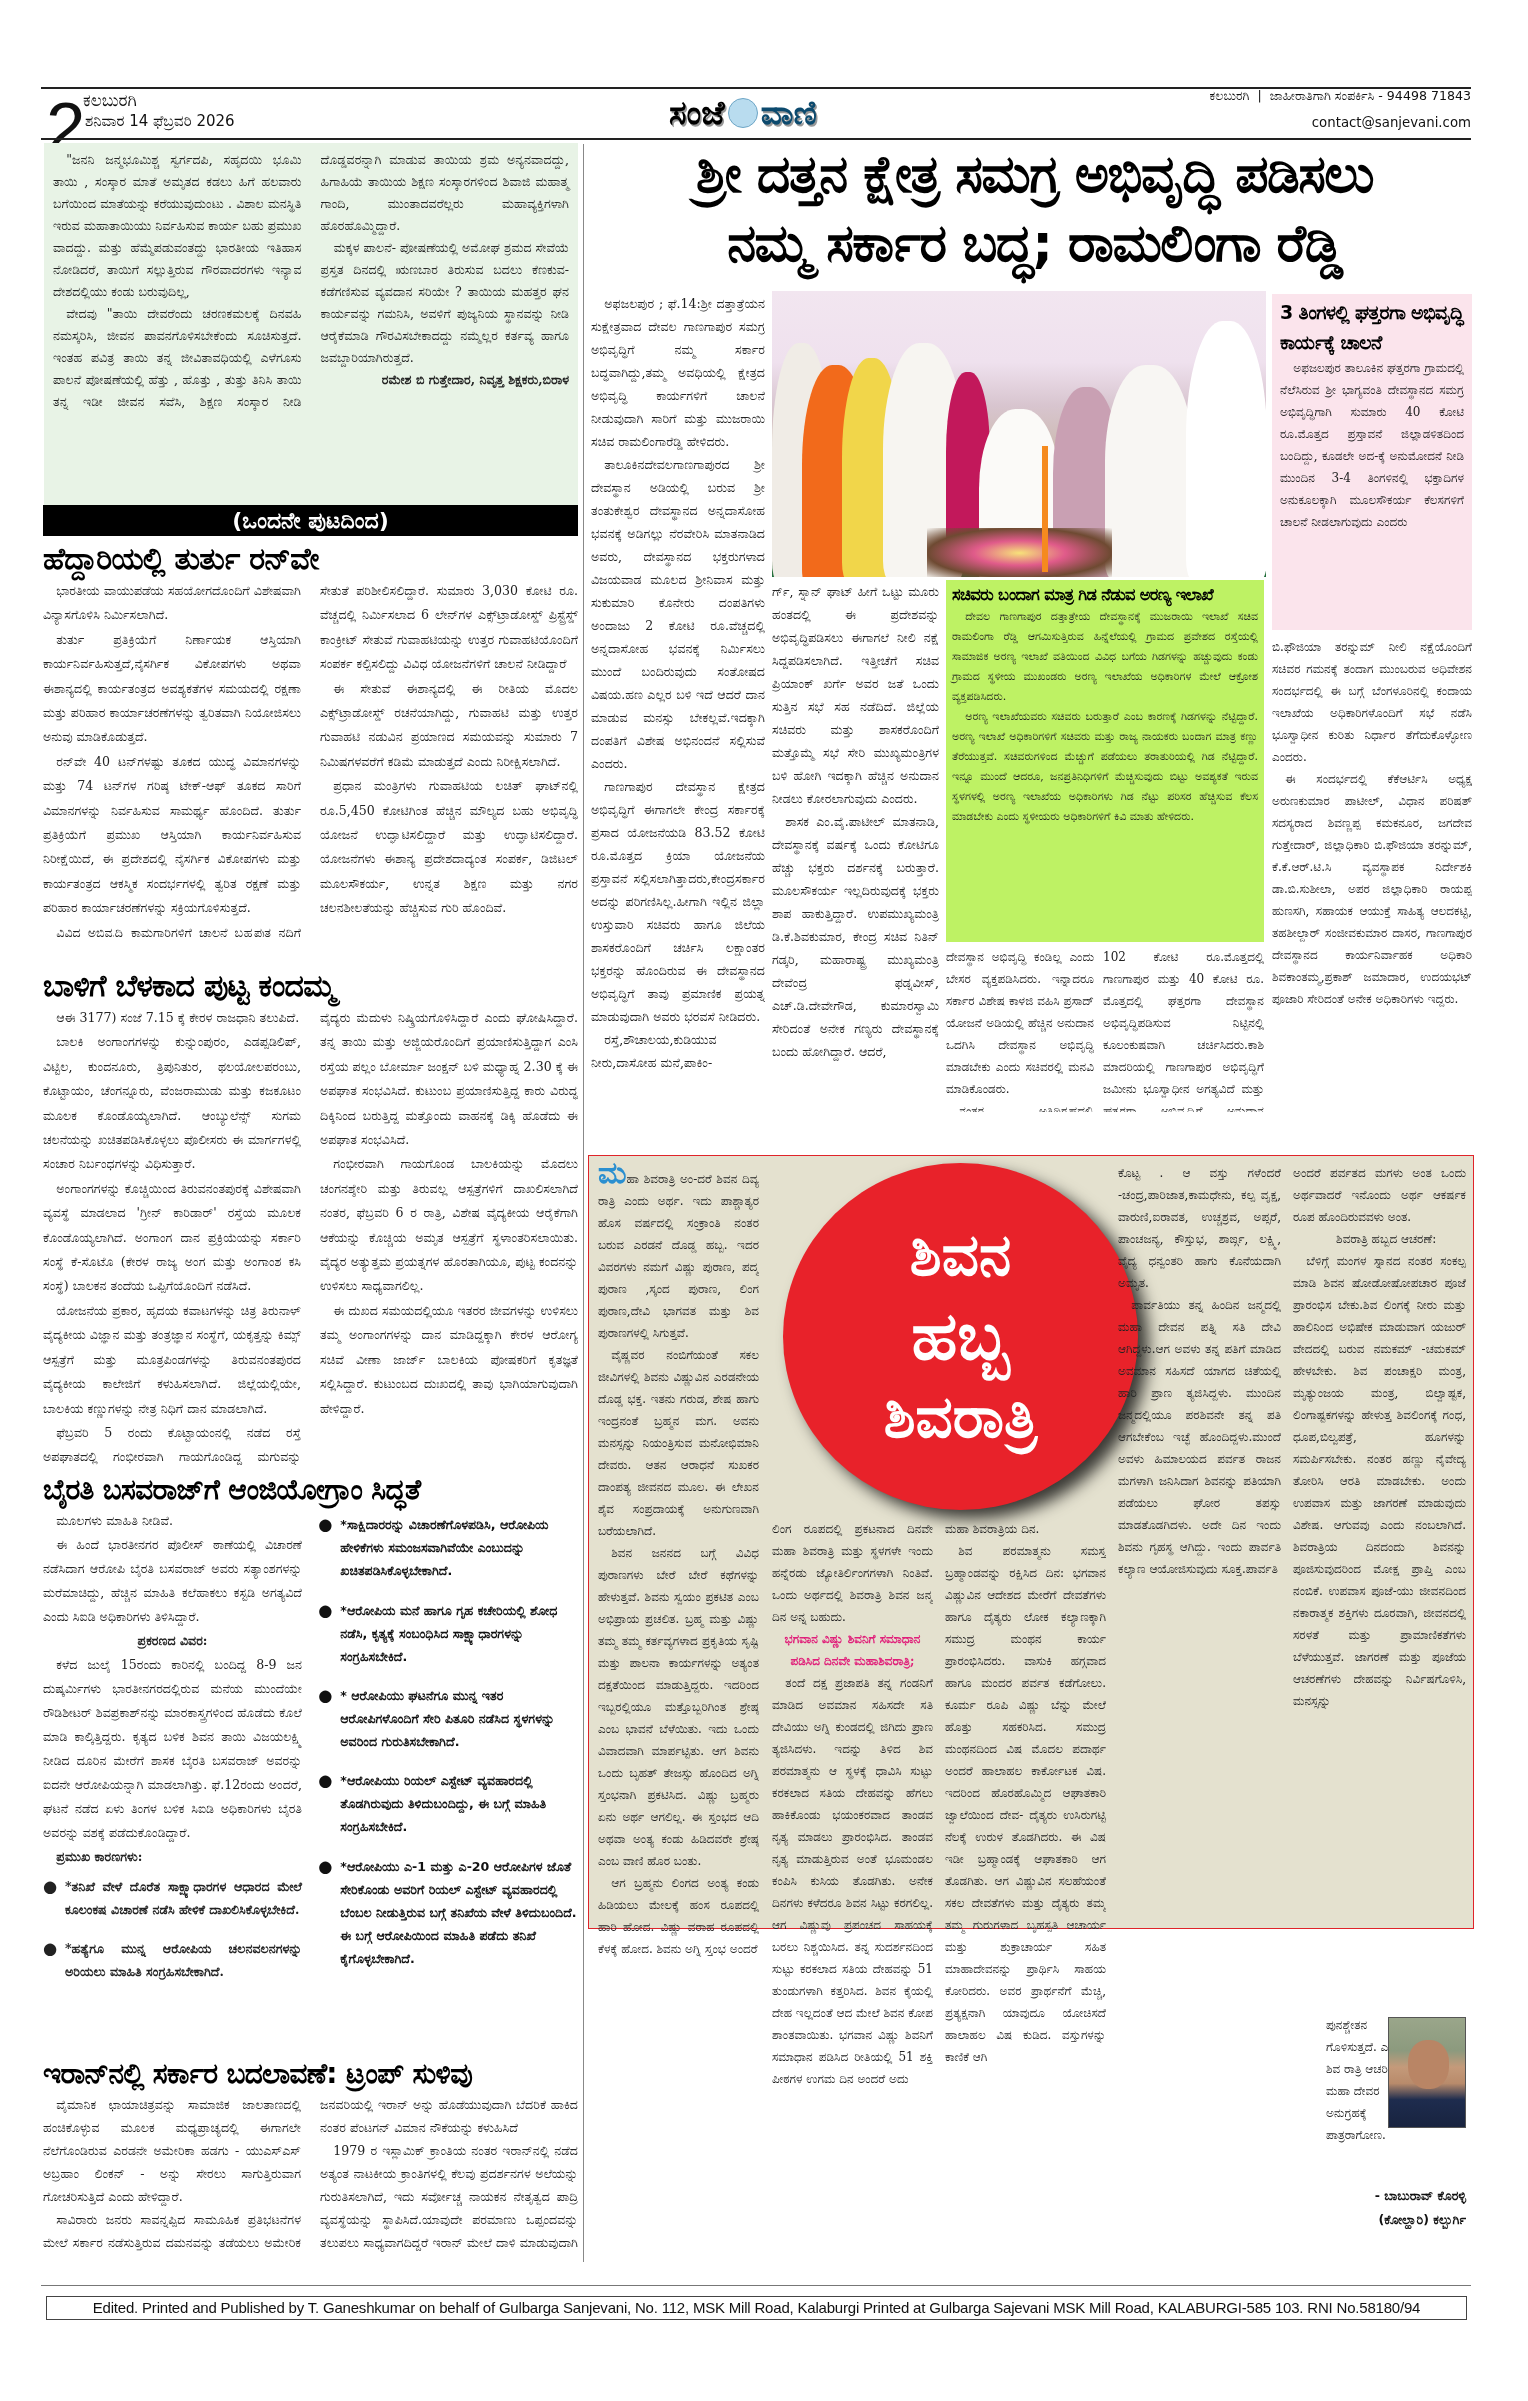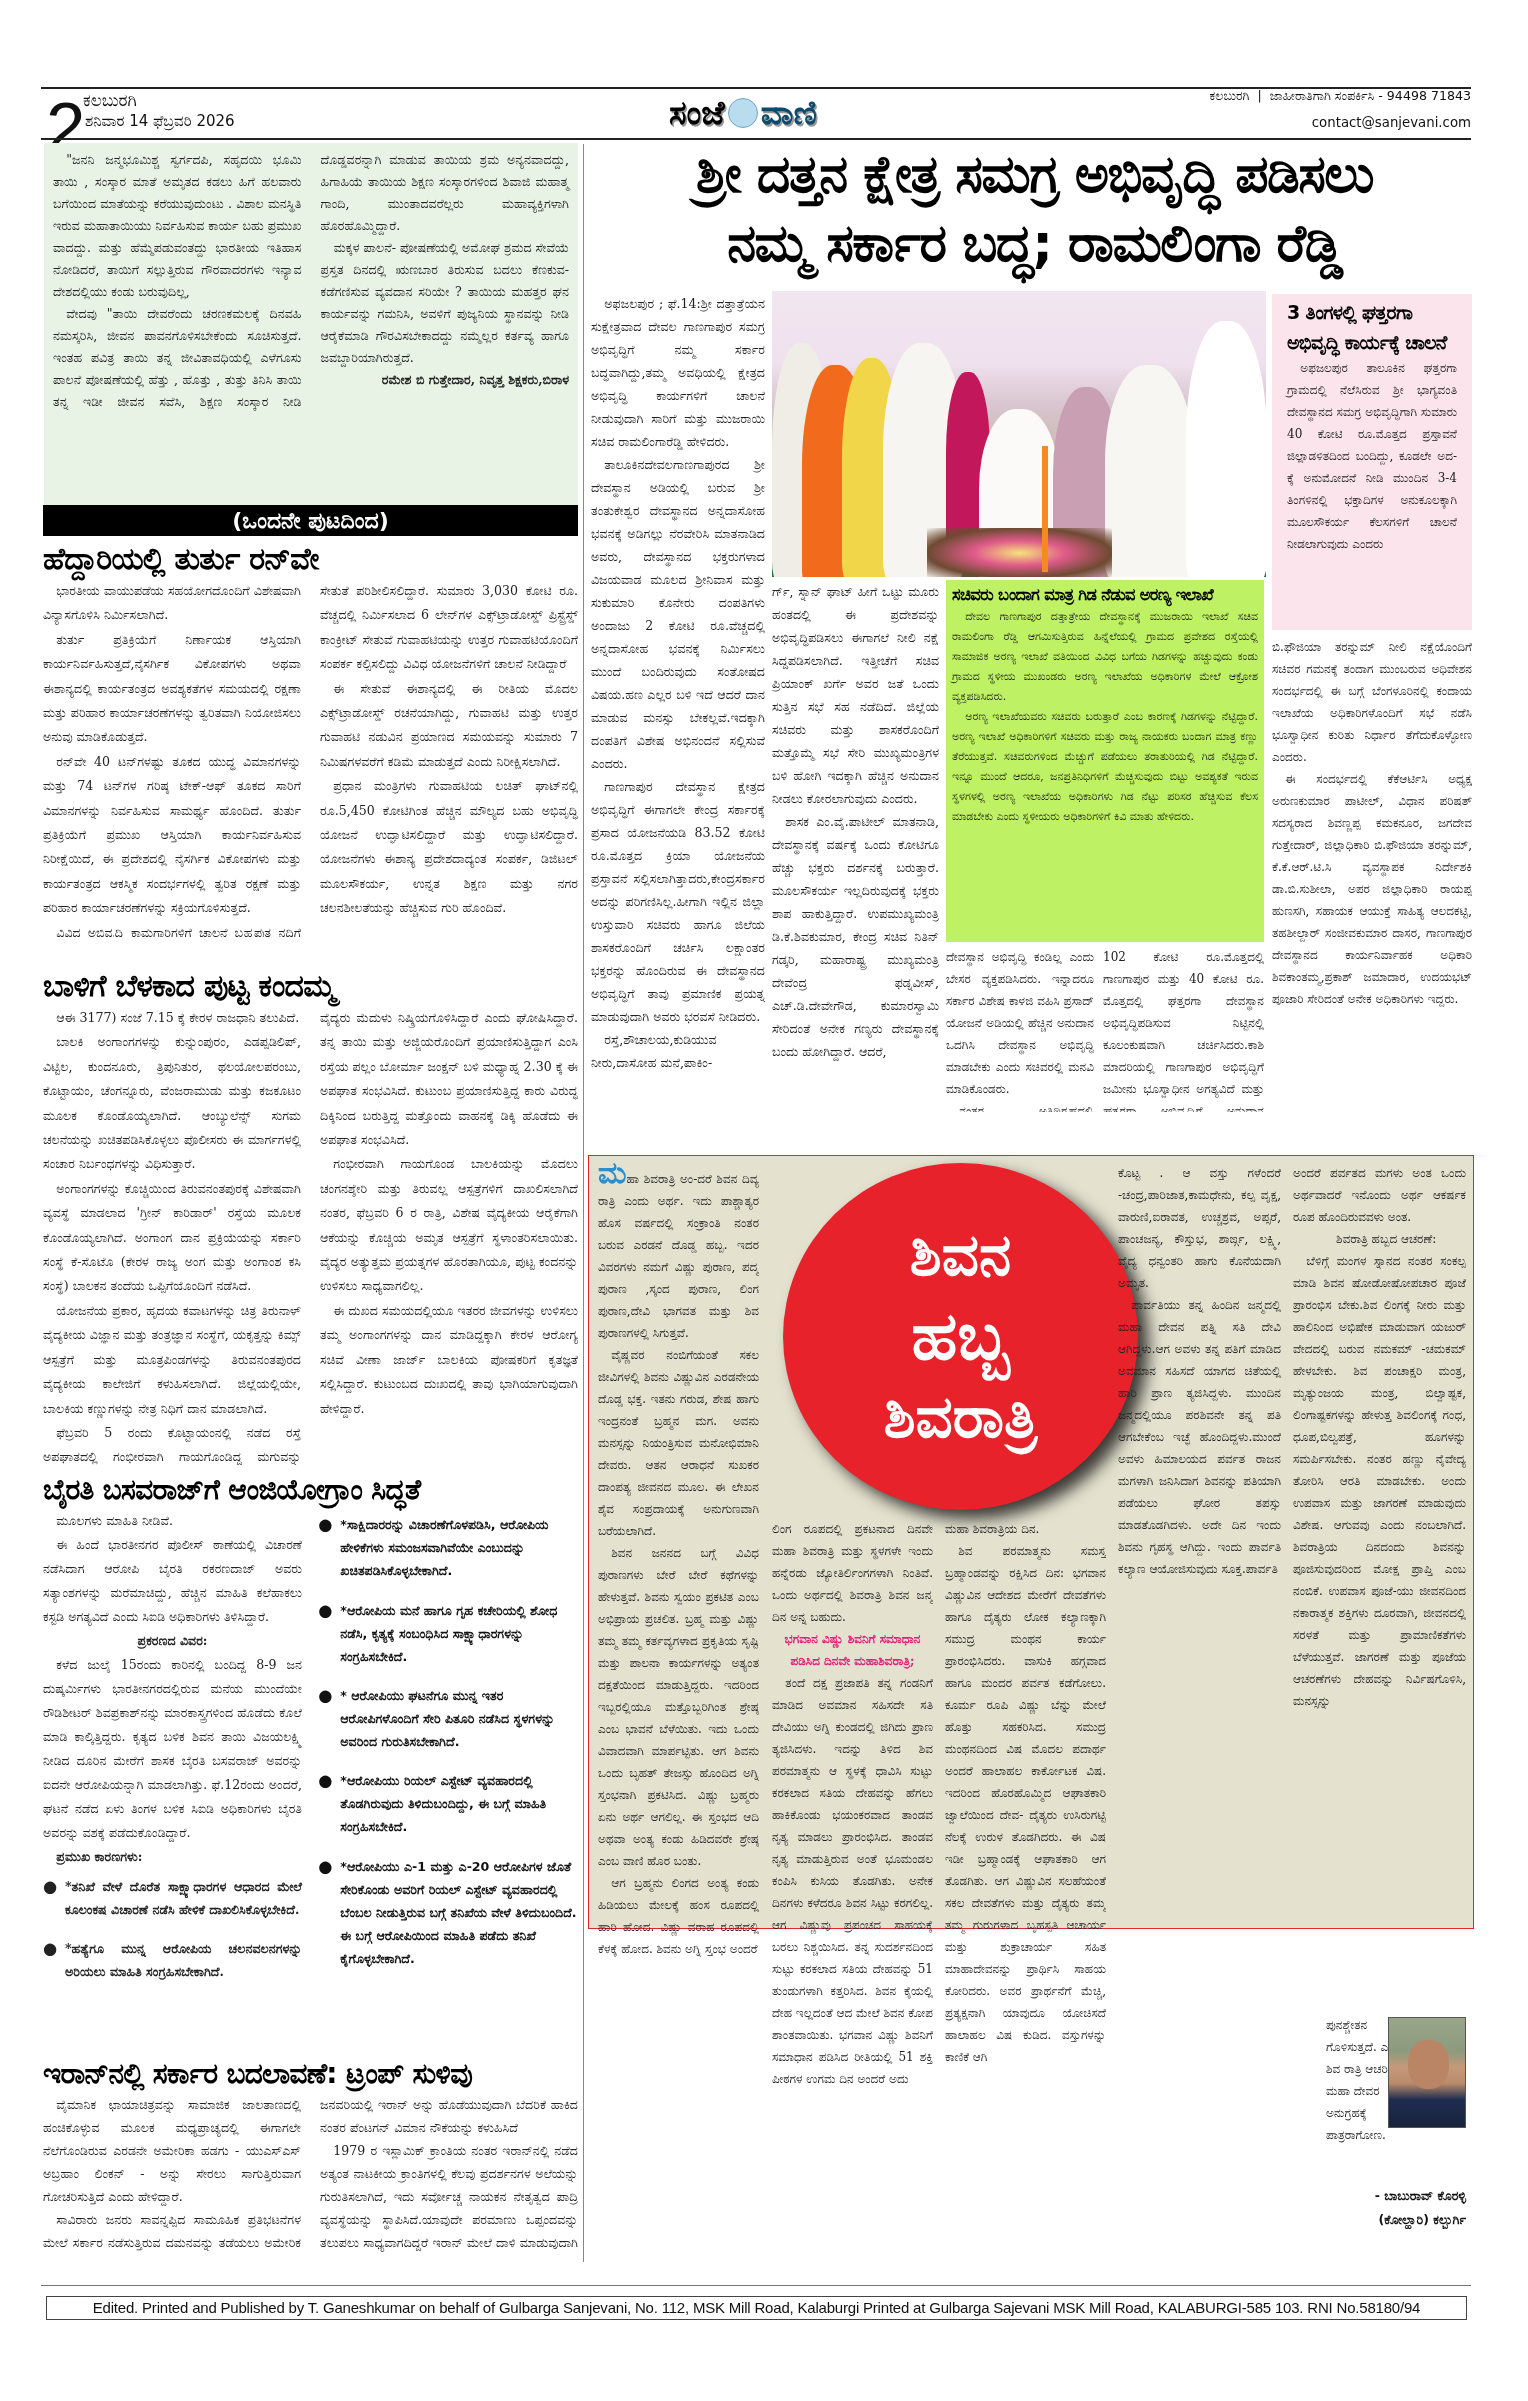--- a/index.html
+++ b/index.html
@@ -74,21 +74,21 @@
     <p>ಗಂಭೀರವಾಗಿ ಗಾಯಗೊಂಡ ಬಾಲಕಿಯನ್ನು ಮೊದಲು ಚಂಗನಶ್ಶೇರಿ ಮತ್ತು ತಿರುವಲ್ಲ ಆಸ್ಪತ್ರೆಗಳಿಗೆ ದಾಖಲಿಸಲಾಗಿದೆ ನಂತರ, ಫೆಬ್ರವರಿ 6 ರ ರಾತ್ರಿ, ವಿಶೇಷ ವೈದ್ಯಕೀಯ ಆರೈಕೆಗಾಗಿ ಆಕೆಯನ್ನು ಕೊಚ್ಚಿಯ ಅಮೃತ ಆಸ್ಪತ್ರೆಗೆ ಸ್ಥಳಾಂತರಿಸಲಾಯಿತು. ವೈದ್ಯರ ಅತ್ಯುತ್ತಮ ಪ್ರಯತ್ನಗಳ ಹೊರತಾಗಿಯೂ, ಪುಟ್ಟ ಕಂದನನ್ನು ಉಳಿಸಲು ಸಾಧ್ಯವಾಗಲಿಲ್ಲ.</p>
     <p>ಈ ದುಖದ ಸಮಯದಲ್ಲಿಯೂ ಇತರರ ಜೀವಗಳನ್ನು ಉಳಿಸಲು ತಮ್ಮ ಅಂಗಾಂಗಗಳನ್ನು ದಾನ ಮಾಡಿದ್ದಕ್ಕಾಗಿ ಕೇರಳ ಆರೋಗ್ಯ ಸಚಿವೆ ವೀಣಾ ಜಾರ್ಜ್ ಬಾಲಕಿಯ ಪೋಷಕರಿಗೆ ಕೃತಜ್ಞತೆ ಸಲ್ಲಿಸಿದ್ದಾರೆ. ಕುಟುಂಬದ ದುಃಖದಲ್ಲಿ ತಾವು ಭಾಗಿಯಾಗುವುದಾಗಿ ಹೇಳಿದ್ದಾರೆ.</p>
   </div>
 </div>
 
 <div class="abs" style="left:43px; top:1471px; width:535px; height:518px; overflow:hidden;">
   <div class="headline" style="font-size:28px; line-height:38px;">ಬೈರತಿ ಬಸವರಾಜ್‌ಗೆ ಆಂಜಿಯೋಗ್ರಾಂ ಸಿದ್ಧತೆ</div>
   <div style="display:flex; gap:16.3px;">
     <div class="body-text" style="width:259px; font-size:12.6px; line-height:24px;">
       <p>ಮೂಲಗಳು ಮಾಹಿತಿ ನೀಡಿವೆ.</p>
-      <p>ಈ ಹಿಂದೆ ಭಾರತೀನಗರ ಪೊಲೀಸ್ ಠಾಣೆಯಲ್ಲಿ ವಿಚಾರಣೆ ನಡೆಸಿದಾಗ ಆರೋಪಿ ಬೈರತಿ ರಕರಣದಾಜ್ ಅವರು ಸತ್ಯಾಂಶಗಳನ್ನು ಮರೆಮಾಚಿದ್ದು, ಹೆಚ್ಚಿನ ಮಾಹಿತಿ ಕಲೆಹಾಕಲು ಕಸ್ಟಡಿ ಅಗತ್ಯವಿದೆ ಎಂದು ಸಿಐಡಿ ಅಧಿಕಾರಿಗಳು ತಿಳಿಸಿದ್ದಾರೆ.</p>
+      <p>ಈ ಹಿಂದೆ ಭಾರತೀನಗರ ಪೊಲೀಸ್ ಠಾಣೆಯಲ್ಲಿ ವಿಚಾರಣೆ ನಡೆಸಿದಾಗ ಆರೋಪಿ ಬೈರತಿ ಬಸವರಾಜ್ ಅವರು ಸತ್ಯಾಂಶಗಳನ್ನು ಮರೆಮಾಚಿದ್ದು, ಹೆಚ್ಚಿನ ಮಾಹಿತಿ ಕಲೆಹಾಕಲು ಕಸ್ಟಡಿ ಅಗತ್ಯವಿದೆ ಎಂದು ಸಿಐಡಿ ಅಧಿಕಾರಿಗಳು ತಿಳಿಸಿದ್ದಾರೆ.</p>
       <p style="text-align:center; font-weight:bold; text-indent:0;">ಪ್ರಕರಣದ ವಿವರ:</p>
       <p>ಕಳೆದ ಜುಲೈ 15ರಂದು ಕಾರಿನಲ್ಲಿ ಬಂದಿದ್ದ 8-9 ಜನ ದುಷ್ಕರ್ಮಿಗಳು ಭಾರತೀನಗರದಲ್ಲಿರುವ ಮನೆಯ ಮುಂದೆಯೇ ರೌಡಿಶೀಟರ್ ಶಿವಪ್ರಕಾಶ್‌ನನ್ನು ಮಾರಕಾಸ್ತ್ರಗಳಿಂದ ಹೊಡೆದು ಕೊಲೆ ಮಾಡಿ ಕಾಲ್ಕಿತ್ತಿದ್ದರು. ಕೃತ್ಯದ ಬಳಿಕ ಶಿವನ ತಾಯಿ ವಿಜಯಲಕ್ಷ್ಮಿ ನೀಡಿದ ದೂರಿನ ಮೇರೆಗೆ ಶಾಸಕ ಬೈರತಿ ಬಸವರಾಜ್ ಅವರನ್ನು ಐದನೇ ಆರೋಪಿಯನ್ನಾಗಿ ಮಾಡಲಾಗಿತ್ತು. ಫೆ.12ರಂದು ಅಂದರೆ, ಘಟನೆ ನಡೆದ ಏಳು ತಿಂಗಳ ಬಳಿಕ ಸಿಐಡಿ ಅಧಿಕಾರಿಗಳು ಬೈರತಿ ಅವರನ್ನು ವಶಕ್ಕೆ ಪಡೆದುಕೊಂಡಿದ್ದಾರೆ.</p>
       <p style="font-weight:bold;">ಪ್ರಮುಖ ಕಾರಣಗಳು:</p>
       <ul class="bullet-list" style="margin-top:6px;">
         <li>*ತನಿಖೆ ವೇಳೆ ದೊರೆತ ಸಾಕ್ಷ್ಯಾಧಾರಗಳ ಆಧಾರದ ಮೇಲೆ ಕೂಲಂಕಷ ವಿಚಾರಣೆ ನಡೆಸಿ ಹೇಳಿಕೆ ದಾಖಲಿಸಿಕೊಳ್ಳಬೇಕಿದೆ.</li>
         <li>*ಹತ್ಯೆಗೂ ಮುನ್ನ ಆರೋಪಿಯ ಚಲನವಲನಗಳನ್ನು ಅರಿಯಲು ಮಾಹಿತಿ ಸಂಗ್ರಹಿಸಬೇಕಾಗಿದೆ.</li>
 
       </ul>
     </div>
     <div style="width:259px; padding-top:4.4px;">
@@ -138,21 +138,21 @@
     <div class="person" style="left:207px; top:118px; width:81px; height:177px; background:#fbfaf8;"></div>
     <div class="person" style="left:281px; top:96px; width:67px; height:192px; background:#c9a0b3;"></div>
     <div class="person" style="left:333px; top:74px; width:89px; height:214px; background:#f8f6f3;"></div>
     <div class="person" style="left:414px; top:30px; width:81px; height:259px; background:#ffffff;"></div>
     <div style="position:absolute; left:155px; top:237px; width:185px; height:50px; background:radial-gradient(ellipse at center,#f7e27a 0%,#e05b8a 35%,#6e4a32 70%,transparent 100%);"></div>
     <div style="position:absolute; left:270px; top:155px; width:6px; height:126px; background:#f58a1f;"></div>
   </div>
 
 </div>
 
-<div class="abs" style="left:1272px; top:294px; width:200px; height:336px; background:#fbe4ec; padding:3px 15px;">
+<div class="abs" style="left:1272px; top:294px; width:200px; height:336px; background:#fbe4ec; padding:3px 8px;">
   <div class="headline" style="font-size:19px; line-height:30px;">3 ತಿಂಗಳಲ್ಲಿ ಘತ್ತರಗಾ ಅಭಿವೃದ್ಧಿ ಕಾರ್ಯಕ್ಕೆ ಚಾಲನೆ</div>
   <p class="body-text" style="font-size:12px; line-height:22px; text-indent:13.3px;">ಅಫಜಲಪುರ ತಾಲೂಕಿನ ಘತ್ತರಗಾ ಗ್ರಾಮದಲ್ಲಿ ನೆಲೆಸಿರುವ ಶ್ರೀ ಭಾಗ್ಯವಂತಿ ದೇವಸ್ಥಾನದ ಸಮಗ್ರ ಅಭಿವೃದ್ಧಿಗಾಗಿ ಸುಮಾರು 40 ಕೋಟಿ ರೂ.ಮೊತ್ತದ ಪ್ರಸ್ತಾವನೆ ಜಿಲ್ಲಾಡಳಿತದಿಂದ ಬಂದಿದ್ದು, ಕೂಡಲೇ ಅದ-ಕ್ಕೆ ಅನುಮೋದನೆ ನೀಡಿ ಮುಂದಿನ 3-4 ತಿಂಗಳಿನಲ್ಲಿ ಭಕ್ತಾದಿಗಳ ಅನುಕೂಲಕ್ಕಾಗಿ ಮೂಲಸೌಕರ್ಯ ಕೆಲಸಗಳಿಗೆ ಚಾಲನೆ ನೀಡಲಾಗುವುದು ಎಂದರು</p>
 </div>
 
 <div class="abs body-text" style="left:1272px; top:636px; width:200px; height:503px; overflow:hidden; font-size:12px; line-height:22px;">
   <p style="text-indent:0;">ಬಿ.ಫೌಜಿಯಾ ತರನ್ನುಮ್ ನೀಲಿ ನಕ್ಷೆಯೊಂದಿಗೆ ಸಚಿವರ ಗಮನಕ್ಕೆ ತಂದಾಗ ಮುಂಬರುವ ಅಧಿವೇಶನ ಸಂದರ್ಭದಲ್ಲಿ ಈ ಬಗ್ಗೆ ಬೆಂಗಳೂರಿನಲ್ಲಿ ಕಂದಾಯ ಇಲಾಖೆಯ ಅಧಿಕಾರಿಗಳೊಂದಿಗೆ ಸಭೆ ನಡೆಸಿ ಭೂಸ್ವಾಧೀನ ಕುರಿತು ನಿರ್ಧಾರ ತೆಗೆದುಕೊಳ್ಳೋಣ ಎಂದರು.</p>
   <p>ಈ ಸಂದರ್ಭದಲ್ಲಿ ಕೆಕೆಆರ್ಟಿಸಿ ಅಧ್ಯಕ್ಷ ಅರುಣಕುಮಾರ ಪಾಟೀಲ್, ವಿಧಾನ ಪರಿಷತ್ ಸದಸ್ಯರಾದ ಶಿವಣ್ಣಪ್ಪ ಕಮಕನೂರ, ಜಗದೇವ ಗುತ್ತೇದಾರ್, ಜಿಲ್ಲಾಧಿಕಾರಿ ಬಿ.ಫೌಜಿಯಾ ತರನ್ನುಮ್, ಕೆ.ಕೆ.ಆರ್.ಟಿ.ಸಿ ವ್ಯವಸ್ಥಾಪಕ ನಿರ್ದೇಶಕಿ ಡಾ.ಬಿ.ಸುಶೀಲಾ, ಅಪರ ಜಿಲ್ಲಾಧಿಕಾರಿ ರಾಯಪ್ಪ ಹುಣಸಗಿ, ಸಹಾಯಕ ಆಯುಕ್ತೆ ಸಾಹಿತ್ಯ ಆಲದಕಟ್ಟಿ, ತಹಶೀಲ್ದಾರ್ ಸಂಜೀವಕುಮಾರ ದಾಸರ, ಗಾಣಗಾಪುರ ದೇವಸ್ಥಾನದ ಕಾರ್ಯನಿರ್ವಾಹಕ ಅಧಿಕಾರಿ ಶಿವಕಾಂತಮ್ಮ,ಪ್ರಕಾಶ್ ಜಮಾದಾರ, ಉದಯಭಟ್ ಪೂಜಾರಿ ಸೇರಿದಂತೆ ಅನೇಕ ಅಧಿಕಾರಿಗಳು ಇದ್ದರು.</p>
 </div>
 
 <div class="abs body-text" style="left:772px; top:580px; width:167px; height:532px; overflow:hidden; font-size:12.6px; line-height:23px;">

